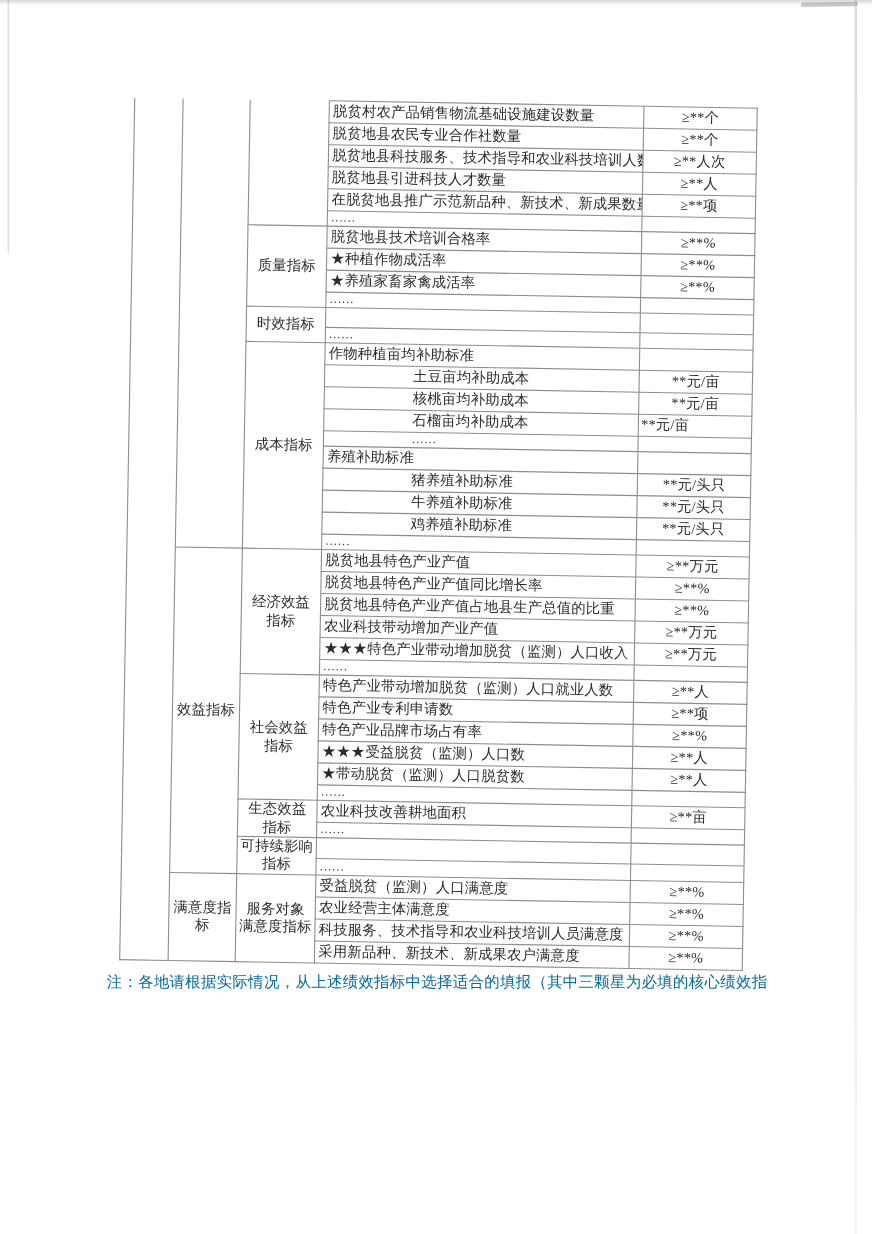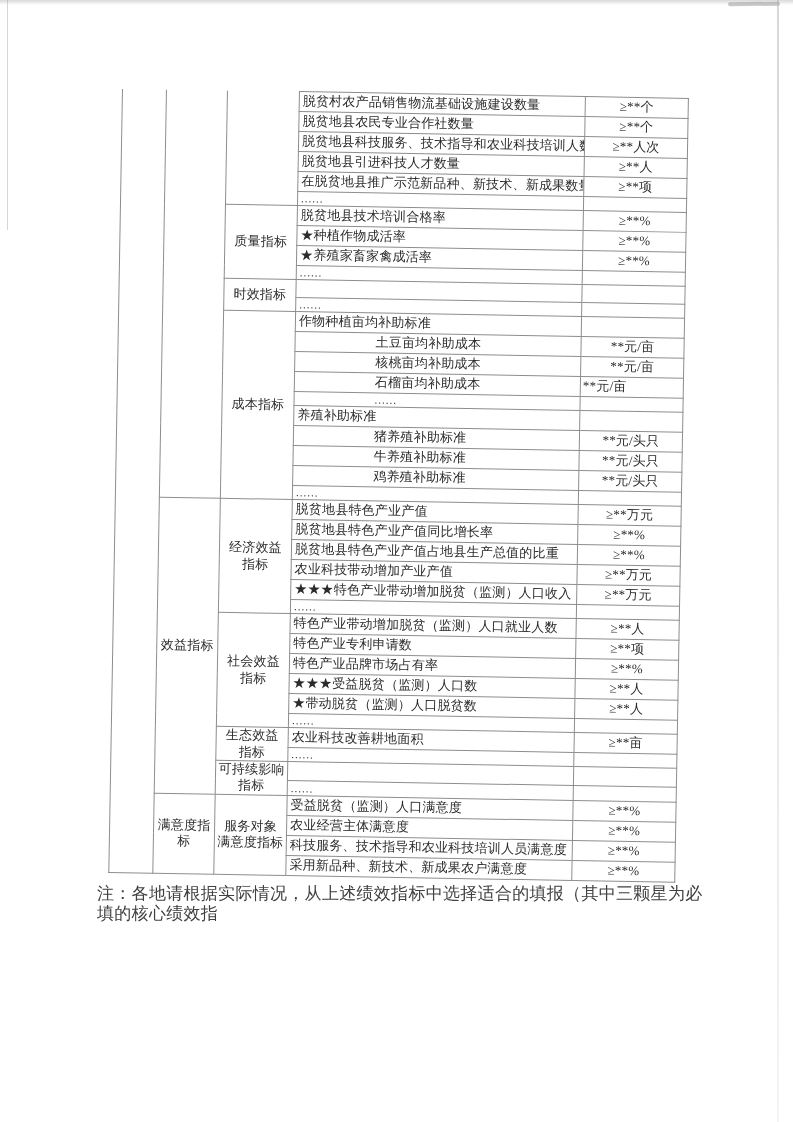--- a/index.html
+++ b/index.html
@@ -33,21 +33,21 @@
   td.lbl{text-align:center;white-space:pre-line;line-height:1.25;}
   td.name{text-align:left;padding-left:3px;}
   td.name.indent{padding-left:80px;}
   td.val{text-align:center;}
   td.val.vleft{text-align:left;padding-left:2px;}
   td.dotcell{font-size:11px;letter-spacing:1px;color:#3a3a3a;}
   tr.h20{height:20px;} tr.h18{height:18px;} tr.h14{height:14px;}
   td.no-top{border-top:none;}
 
   .note{position:absolute;left:97px;top:884px;width:616px;
-    font-size:17px;line-height:20px;letter-spacing:.3px;color:#404040;}
+    font-size:14px;line-height:20px;letter-spacing:.3px;color:#0369a1;}
 </style>
 </head>
 <body>
 
 <div class="edge-top"></div>
 <div class="edge-top-right"></div>
 <div class="edge-right"></div>
 <div class="edge-left"></div>
 
 <div class="table-wrap">

